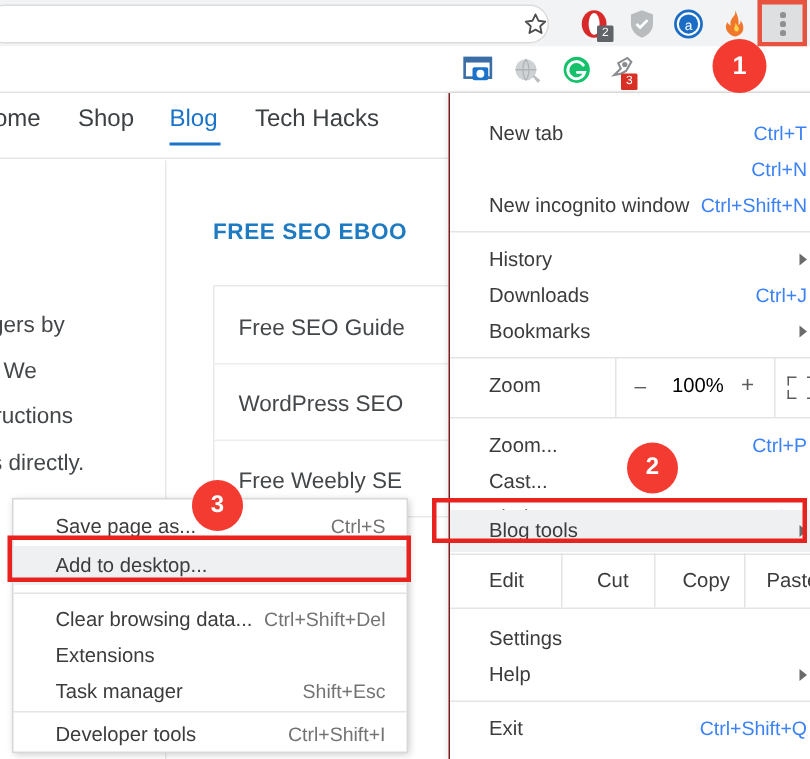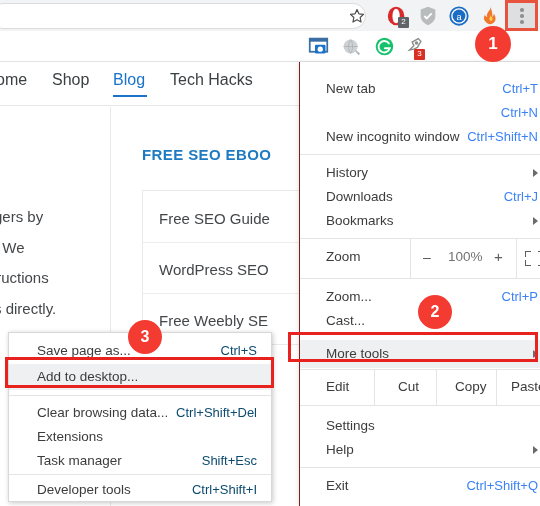--- a/index.html
+++ b/index.html
@@ -104,42 +104,42 @@
     border-top:4px solid transparent; border-bottom:4px solid transparent;
   }
   .msep {
     position:absolute; left:0; width:252px; height:1px; background:#e4e4e4;
   }
 
   
   .zoomrow { position:absolute; left:0; width:252px; height:40px; }
   .zoomrow .zlbl { position:absolute; left:26px; top:11px; font-size:13.5px; color:#3c3c3c; }
   .zoomrow .zminus { position:absolute; left:123px; top:11px; font-size:14px; color:#5d5d5d; }
-  .zoomrow .zval { position:absolute; left:148px; top:11px; font-size:13.5px; color:#737373; }
+  .zoomrow .zval { position:absolute; left:148px; top:11px; font-size:13.5px; color:#000000; }
   .zoomrow .zplus { position:absolute; left:194px; top:10px; font-size:15px; color:#5d5d5d; }
   .zoomrow .vdiv { position:absolute; top:0; width:1px; height:40px; background:#e4e4e4; }
   .fs-corner { position:absolute; width:6px; height:6px; }
 
   
   .editrow { position:absolute; left:0; width:252px; height:36px; }
   .editrow .cell { position:absolute; top:10px; font-size:13.5px; color:#3c3c3c; }
   .editrow .vdiv { position:absolute; top:0; width:1px; height:36px; background:#e4e4e4; }
 
   
   .submenu {
     position:absolute; left:8px; top:332px; width:264px; height:170px;
     background:#ffffff; border:1px solid #d8d8d8;
     box-shadow:1px 1px 5px rgba(0,0,0,0.22);
     font-size:13.5px;
   }
   .smi {
     position:absolute; left:0; width:262px; height:24px; line-height:24px;
   }
   .smi .lbl { position:absolute; left:28px; color:#3c3c3c; font-size:13.5px; }
-  .smi .acc { position:absolute; right:14px; color:#0c4a6e; font-size:13px; }
+  .smi .acc { position:absolute; right:14px; color:#737373; font-size:13px; }
   .smi.highlight { background:#eef0f2; }
   .ssep { position:absolute; left:0; width:262px; height:1px; background:#e4e4e4; }
 
   
   .redbox { position:absolute; border:3px solid #e8231f; }
   .badge-circle {
     position:absolute; border-radius:50%; background:#f43b31;
     color:#ffffff; text-align:center; font-weight:bold;
     font-family:"Liberation Sans", sans-serif;
   }
@@ -293,21 +293,21 @@
     <div class="mi" style="top:247px;">
       <span class="lbl">Cast...</span>
     </div>
     <div class="mi" style="top:271px;">
       <span class="lbl">Find...</span>
       <span class="acc">Ctrl+F</span>
     </div>
     <div class="mi" style="top:274px; height:44px; background:transparent;"></div>
     <div class="mi" style="top:276px; height:32px; background:transparent;"></div>
     <div class="mi" style="top:278px; width:252px; height:28px; background:#eef0f2; line-height:28px;">
-      <span class="lbl" style="top:0;">More tools</span>
+      <span class="lbl" style="top:0;">Blog tools</span>
       <span class="arrow" style="top:10px;"></span>
     </div>
 
     <div class="msep" style="top:307px;"></div>
 
     <div class="editrow" style="top:307px;">
       <span class="cell" style="left:26px;">Edit</span>
       <div class="vdiv" style="left:74px;"></div>
       <span class="cell" style="left:98px;">Cut</span>
       <div class="vdiv" style="left:136px;"></div>

